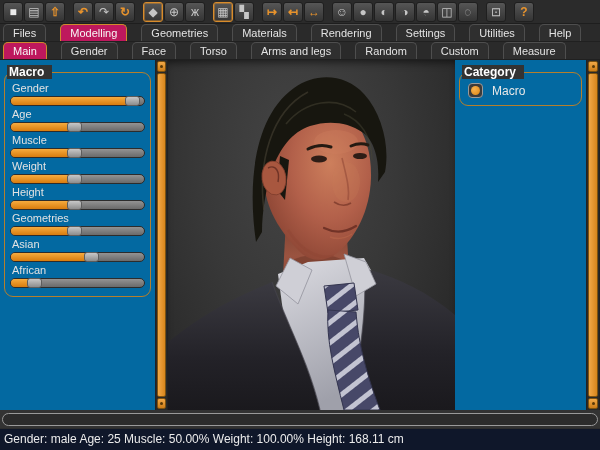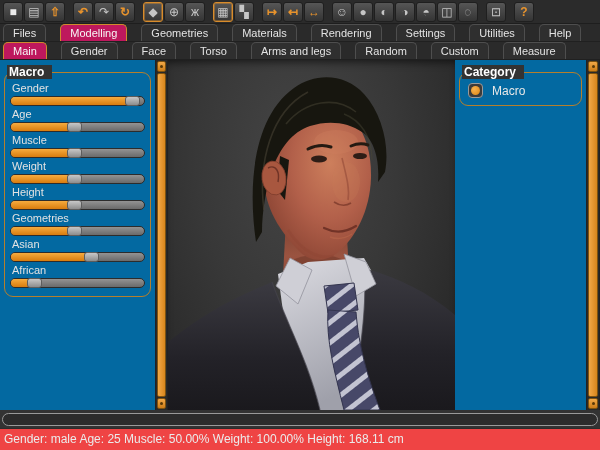--- a/index.html
+++ b/index.html
@@ -120,21 +120,21 @@
     background:radial-gradient(ellipse at 45% 28%, #454545 0%, #383838 45%, #232323 100%);
     box-shadow:inset 0 6px 8px -4px rgba(0,0,0,.6);
   }
   .viewport svg{position:absolute;left:0;top:0;}
 
   
   .progress-row{height:18px;flex:none;display:flex;align-items:center;
     background:#333333;padding:0 2px;box-sizing:border-box;}
   .progress-bar{flex:1;height:13px;border:1px solid #9a9a9a;border-radius:7px;
     background:#2c2c2c;box-sizing:border-box;}
-  .status-bar{height:22px;flex:none;background:#ef4444;border-top:1px solid #2d2d2d;
+  .status-bar{height:22px;flex:none;background:#0f172a;border-top:1px solid #2d2d2d;
     box-sizing:border-box;font-size:12px;color:#ebebeb;line-height:20px;padding-left:4px;
     white-space:nowrap;}
 </style>
 </head>
 <body>
 
 <div class="app">
 
   <div class="toolbar">
 

